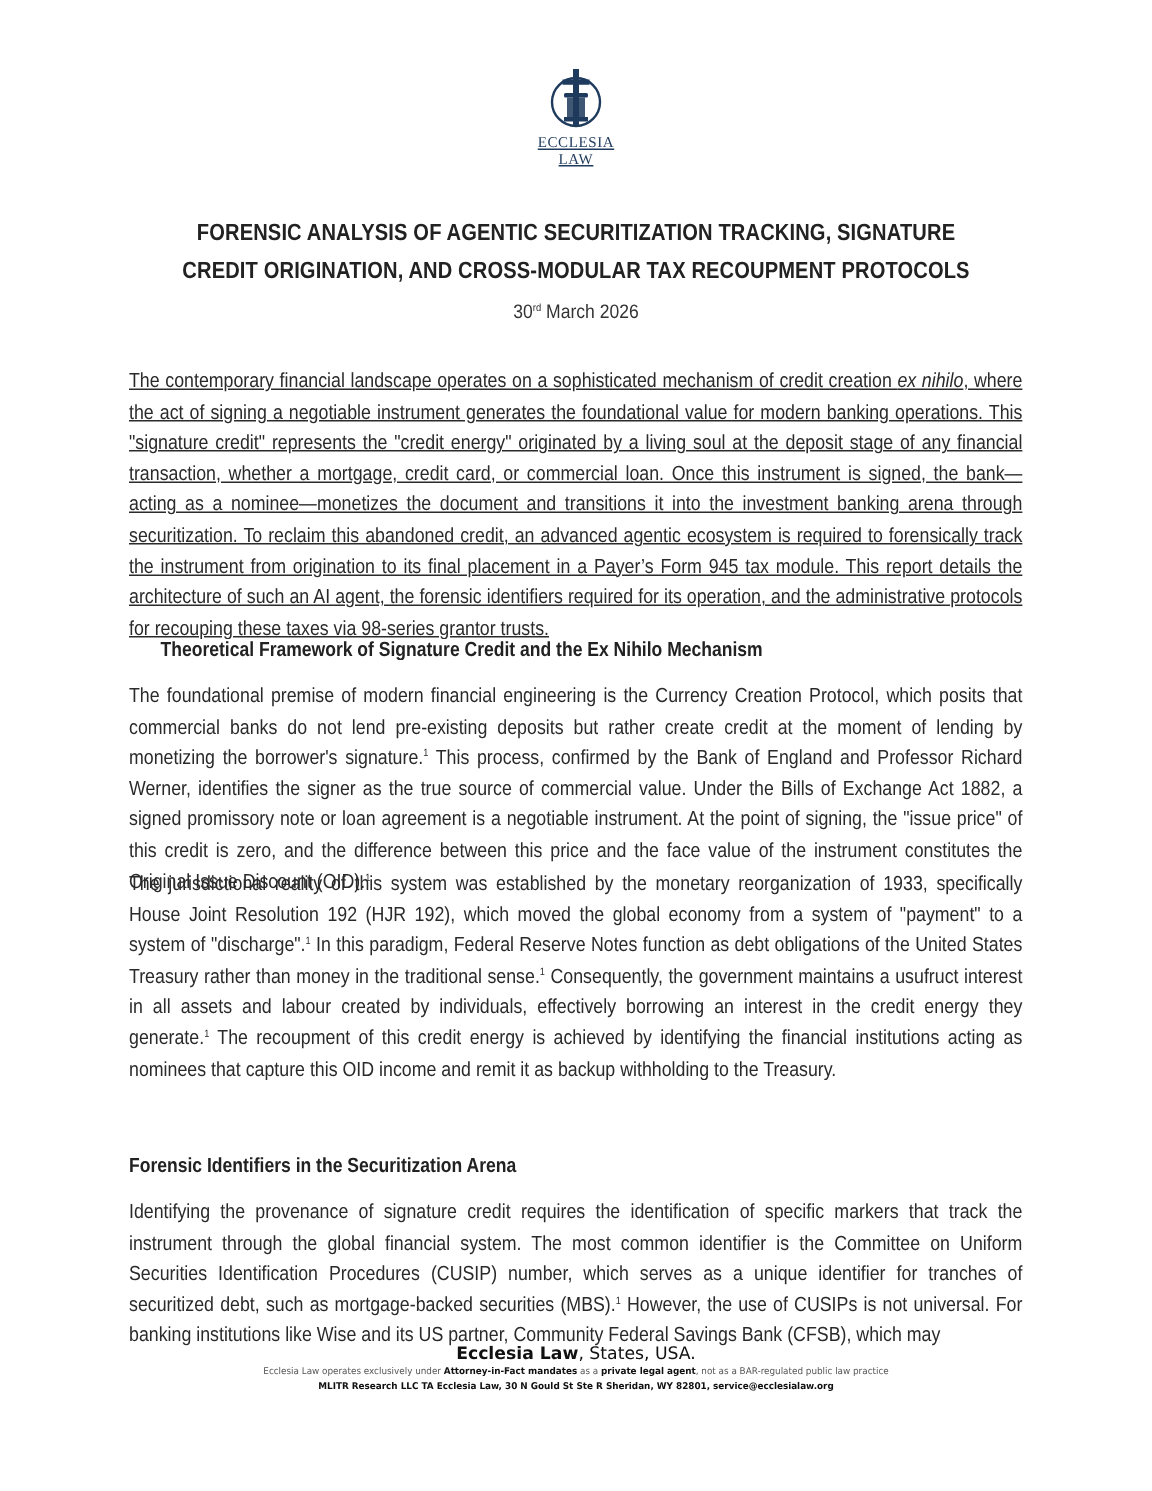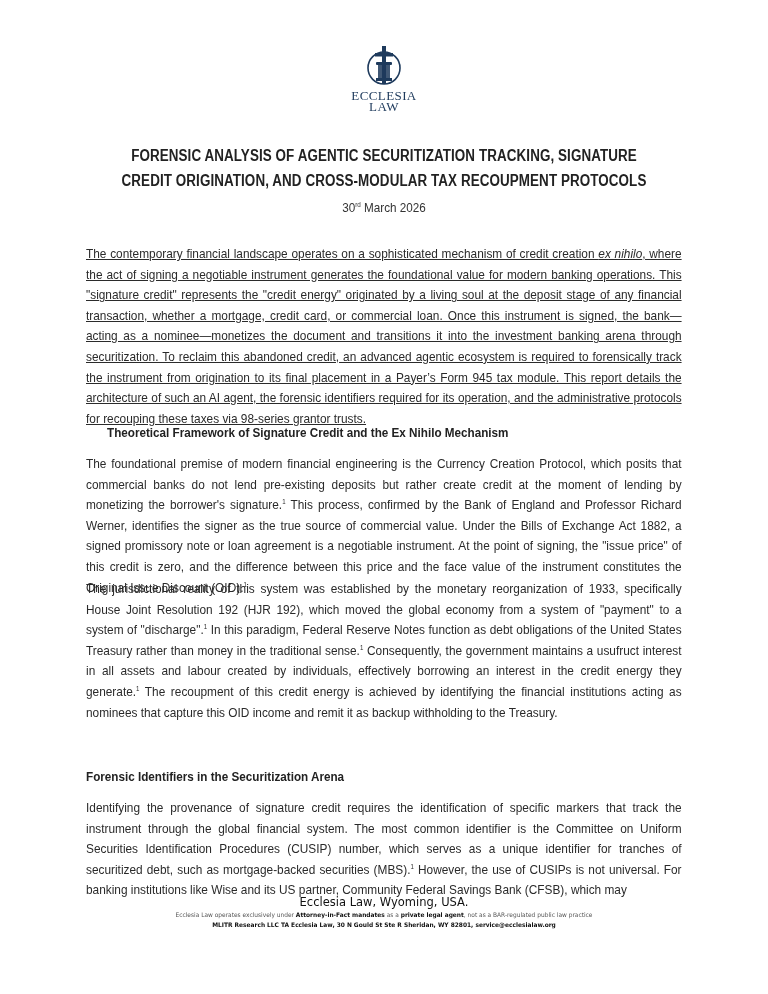--- a/index.html
+++ b/index.html
@@ -1,39 +1,39 @@
 <!DOCTYPE html>
 <html><head>
 <meta charset="utf-8">
 <style>
   html, body { margin: 0; padding: 0; background: #ffffff; }
   body { width: 768px; height: 994px; position: relative; overflow: hidden;
          font-family: "Liberation Sans", sans-serif; color: #2b2b2b; }
   .logo { position: absolute; left: 334px; top: 44px; width: 100px; text-align: center; }
   .logo svg { display: block; margin: 0 auto; }
-  .logo-text { font-family: "Liberation Serif", serif; color: #1e3a5c; font-size: 13px;
-               line-height: 11px; letter-spacing: 0.4px; margin-top: 2px; }
+  .logo-text { font-family: "Liberation Serif", serif; color: #1e3a5c; font-size: 10px;
+               line-height: 11px; letter-spacing: 0.4px; margin-top: 2px; text-decoration: underline; }
   .title { position: absolute; left: 60px; width: 648px; top: 143px; text-align: center;
            font-family: "Liberation Sans", sans-serif; font-weight: bold; font-size: 15.6px;
            line-height: 25px; color: #222; transform: scaleX(0.86); transform-origin: center top;
            letter-spacing: 0.1px; }
   .title span { display: block; white-space: nowrap; }
   .date { position: absolute; left: 0; width: 768px; top: 200px; text-align: center;
           font-size: 13px; color: #333; transform: scaleX(0.9); }
   .date sup { font-size: 7px; vertical-align: 5px; }
   .body { position: absolute; left: 86px; width: 596px; }
   .para { font-size: 13.6px; line-height: 20.6px; text-align: justify; color: #2a2a2a;
           transform: scaleX(0.872); transform-origin: left top; width: 683px; margin: 0; }
   .para i { font-style: italic; }
   .para sup { font-size: 7px; vertical-align: 5px; line-height: 0; }
   .heading { font-weight: bold; font-size: 13.6px; color: #222; transform: scaleX(0.86);
              transform-origin: left top; white-space: nowrap; margin: 0; }
   .footer { position: absolute; left: 0; width: 768px; top: 895px; text-align: center; }
   .footer-main { font-family: "DejaVu Sans", sans-serif; font-size: 11.5px; color: #111; line-height: 15px; }
-  .footer-main b { font-weight: normal; text-align: right; }
+  .footer-main b { font-weight: bold; text-align: right; }
   .footer-small { font-family: "DejaVu Sans", sans-serif; font-size: 6.2px; color: #555; line-height: 10px;
                   transform: scaleX(0.95); }
   .footer-small b { color: #111; }
   .footer-addr { font-family: "DejaVu Sans", sans-serif; font-size: 6.2px; color: #111; font-weight: bold;
                  line-height: 9px; transform: scaleX(0.95); }
 </style>
 </head>
 <body>
 
 <div class="logo">
@@ -76,16 +76,16 @@
 
 <div class="body" style="top:769px;">
   <p class="heading">Forensic Identifiers in the Securitization Arena</p>
 </div>
 
 <div class="body" style="top:798px;">
   <p class="para"><span>Identifying the provenance of signature credit requires the identification of specific markers that track the instrument through the global financial system. The most common identifier is the Committee on Uniform Securities Identification Procedures (CUSIP) number, which serves as a unique identifier for tranches of securitized debt, such as mortgage-backed securities (MBS).</span><sup>1</sup><span> However, the use of CUSIPs is not universal. For banking institutions like Wise and its US partner, Community Federal Savings Bank (CFSB), which may</span></p>
 </div>
 
 <div class="footer">
-  <div class="footer-main"><b>Ecclesia Law</b><span>, Wyoming, USA.</span></div>
+  <div class="footer-main"><b>Ecclesia Law</b><span>, States, USA.</span></div>
   <div class="footer-small"><span>Ecclesia Law operates exclusively under </span><b>Attorney-in-Fact mandates</b><span> as a </span><b>private legal agent</b><span>, not as a BAR-regulated public law practice</span></div>
   <div class="footer-addr">MLITR Research LLC TA Ecclesia Law, 30 N Gould St Ste R Sheridan, WY 82801, service@ecclesialaw.org</div>
 </div>
 
 </body></html>

